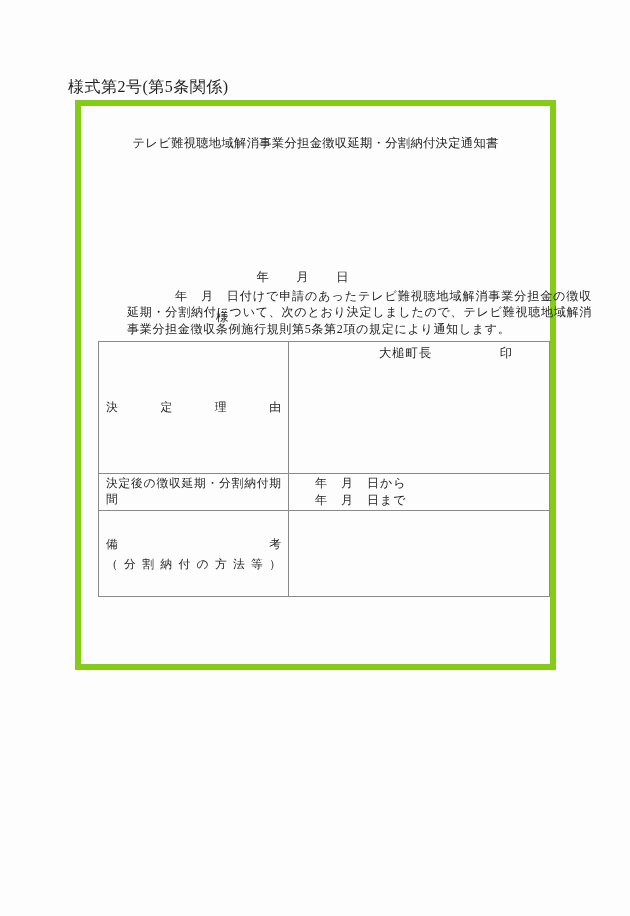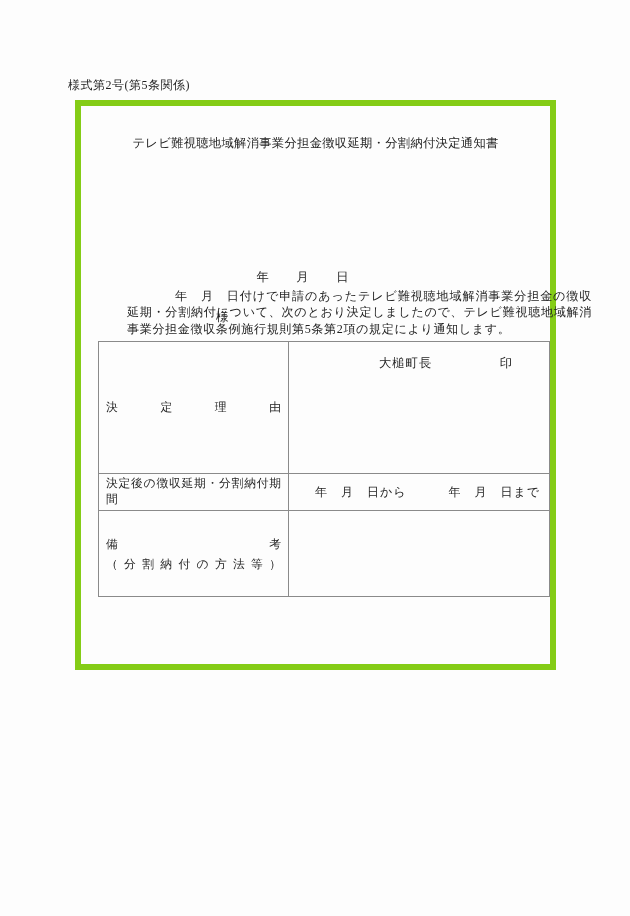--- a/index.html
+++ b/index.html
@@ -11,21 +11,21 @@
     margin: 0 auto;
     background: #fdfdfd;
     color: #1f1f1f;
     font-family: "Liberation Serif", "DejaVu Serif", serif;
     overflow: hidden;
   }
   .form-label {
     position: absolute;
     left: 68px;
     top: 77px;
-    font-size: 12px;
+    font-size: 16px;
     letter-spacing: 0.5px;
   }
   .outer-box {
     position: absolute;
     left: 75px;
     top: 100px;
     width: 481px;
     height: 570px;
     border: 6px solid #84cc16;
     background: #fdfdfd;
@@ -53,21 +53,21 @@
     position: absolute;
     left: 0;
     top: 203px;
     width: 100%;
     padding-left: 135px;
     font-size: 12.5px;
   }
   .sender-line {
     position: absolute;
     left: 0;
-    top: 249px;
+    top: 239px;
     width: 100%;
     display: flex;
     padding-left: 298px;
     padding-right: 37px;
     font-size: 12.3px;
     letter-spacing: 1px;
   }
   .seal { margin-left: auto; }
   .body-paragraph {
     position: absolute;
@@ -114,20 +114,21 @@
   .row-installments td { height: 39px; }
   .row-remarks  td { height: 86px; }
   td.period-cell {
     padding-left: 26px;
     padding-right: 9px;
   }
   .period-inner {
     display: flex;
     justify-content: space-between;
     letter-spacing: 1px;
+    flex-direction: column;
   }
   td.unit-cell {
     text-align: right;
     padding-right: 18px;
     letter-spacing: 1px;
   }
 </style>
 </head>
 <body>
 

